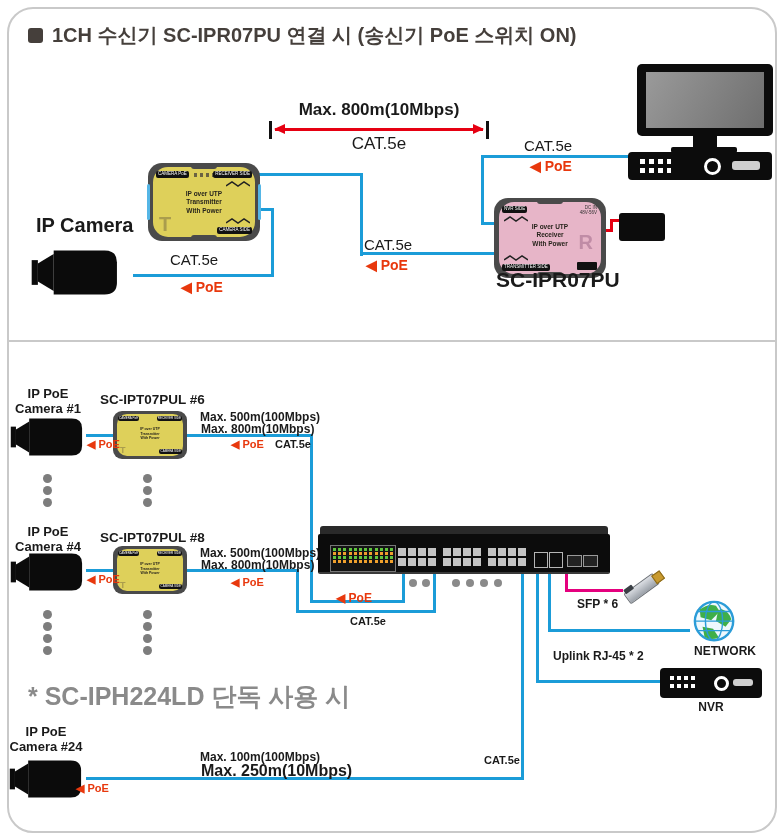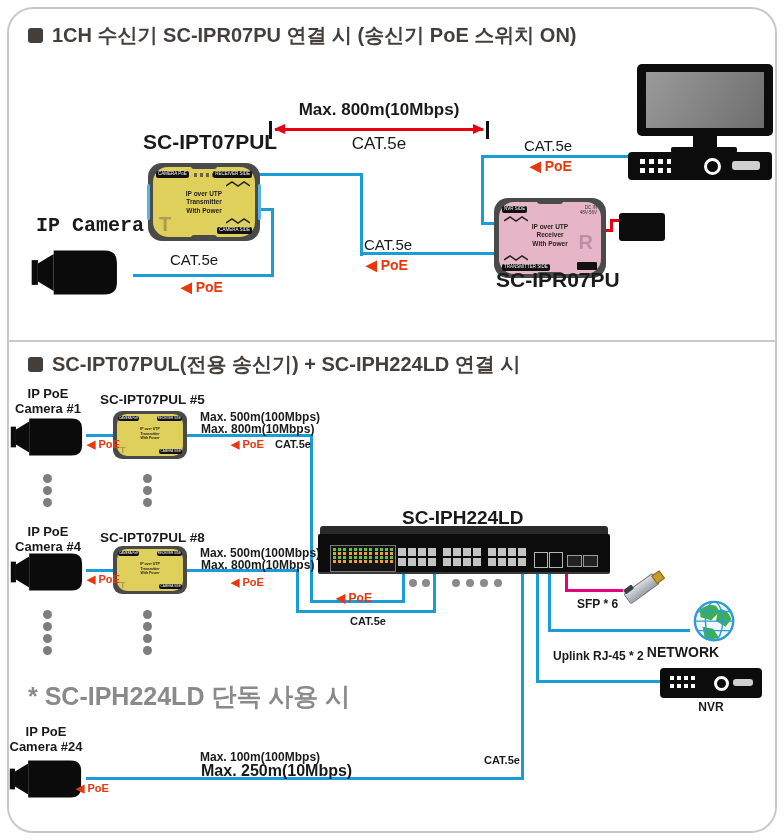--- a/index.html
+++ b/index.html
@@ -93,30 +93,29 @@
   <div class="lbl sb ctr" style="left:268px;top:100px;width:222px;font-size:17px;">Max. 800m(10Mbps)</div>
   <div class="lbl ctr" style="left:268px;top:134px;width:222px;font-size:17px;">CAT.5e</div>
 
   <div class="lbl" style="left:170px;top:251px;font-size:15px;">CAT.5e</div>
   <div class="lbl red sb" style="left:181px;top:279px;font-size:14px;">◀ PoE</div>
   <div class="lbl" style="left:364px;top:236px;font-size:15px;">CAT.5e</div>
   <div class="lbl red sb" style="left:366px;top:257px;font-size:14px;">◀ PoE</div>
   <div class="lbl" style="left:524px;top:137px;font-size:15px;">CAT.5e</div>
   <div class="lbl red sb" style="left:530px;top:158px;font-size:14px;">◀ PoE</div>
 
-  <div class="lbl sb" style="left:36px;top:214px;font-size:20px;font-family:Liberation Mono, monospace;">IP Camera</div>
+  <div class="lbl sb" style="left:36px;top:214px;font-size:20px;">IP Camera</div>
   <div class="cam abs" style="left:14px;top:245px;">
     <svg width="122" height="55" viewBox="0 0 130 80" fill="#0b0b0b">
         <rect x="2" y="22" width="9" height="36"></rect>
         <polygon points="11,27 34,13 34,67 11,53"></polygon>
         <path d="M34 8h74q18 0 18 17v30q0 17-18 17H34z"></path>
       </svg>
   </div>
 
-  <div class="lbl sb" style="left:143px;top:130px;font-size:21px;">SC-IPT07PUL</div>
   <div class="dev" style="left:148px;top:163px;width:112px;height:78px;">
     <div class="shell"></div>
     <div class="edge" style="left:-1px;top:21px;height:36px;"></div>
     <div class="edge" style="right:-1px;top:21px;height:36px;"></div>
     <div class="panel yellow"></div>
     <div class="tab" style="top:0;"></div>
     <div class="tab" style="bottom:0;"></div>
     <div class="chip" style="left:8px;top:8px;">CAMERA PoE</div>
     <div class="abs" style="left:46px;top:10px;width:22px;height:4px;background:repeating-linear-gradient(90deg,#6b6342 0 3px,transparent 3px 6px);"></div>
     <div class="chip" style="right:8px;top:8px;">RECEIVER SIDE</div>
@@ -163,24 +162,20 @@
     </div>
   <div class="blackbox" style="left:693px;top:136px;width:24px;height:12px;border-radius:0;"></div>
   <div class="blackbox" style="left:671px;top:147px;width:66px;height:6px;border-radius:2px;"></div>
   <div class="blackbox" style="left:628px;top:152px;width:144px;height:28px;">
     <div class="nvr-row" style="left:12px;top:7px;width:31px;"></div>
     <div class="nvr-row" style="left:12px;top:16px;width:31px;"></div>
     <div class="nvr-ring" style="left:76px;top:6px;width:11px;height:11px;"></div>
     <div class="nvr-slot" style="right:12px;top:9px;width:28px;height:9px;"></div>
   </div>
 
-  <div class="sec-title" style="left:28px;top:351px;">
-    <span class="bullet"></span>
-    <span>SC-IPT07PUL(전용 송신기) + SC-IPH224LD 연결 시</span>
-  </div>
 
   <div class="wire" style="left:86px;top:434px;width:29px;height:3px;"></div>
   <div class="wire" style="left:185px;top:434px;width:128px;height:3px;"></div>
   <div class="wire" style="left:310px;top:434px;width:3px;height:169px;"></div>
   <div class="wire" style="left:310px;top:600px;width:95px;height:3px;"></div>
   <div class="wire" style="left:402px;top:570px;width:3px;height:32px;"></div>
   <div class="wire" style="left:86px;top:569px;width:31px;height:3px;"></div>
   <div class="wire" style="left:185px;top:569px;width:113px;height:3px;"></div>
   <div class="wire" style="left:296px;top:569px;width:3px;height:44px;"></div>
   <div class="wire" style="left:296px;top:610px;width:140px;height:3px;"></div>
@@ -196,21 +191,21 @@
 
   <div class="lbl b pre ctr" style="left:4px;top:387px;width:88px;font-size:13px;line-height:1.15;">IP PoE
 Camera #1</div>
   <div class="cam abs" style="left:6px;top:414px;">
     <svg width="82" height="46" viewBox="0 0 130 80" fill="#0b0b0b">
         <rect x="2" y="22" width="9" height="36"></rect>
         <polygon points="11,27 34,13 34,67 11,53"></polygon>
         <path d="M34 8h74q18 0 18 17v30q0 17-18 17H34z"></path>
       </svg>
   </div>
-  <div class="lbl b" style="left:100px;top:392px;font-size:13.5px;">SC-IPT07PUL #5</div>
+  <div class="lbl b" style="left:100px;top:392px;font-size:13.5px;">SC-IPT07PUL #6</div>
   <div class="dev mini" style="left:113px;top:411px;width:74px;height:48px;">
     <div class="shell"></div>
     <div class="panel yellow"></div>
     <div class="chip" style="left:5px;top:5px;">CAMERA PoE</div>
     <div class="chip" style="right:5px;top:5px;">RECEIVER SIDE</div>
     <div class="devcenter" style="top:16px;">IP over UTP
 Transmitter
 With Power</div>
     <div class="devletter" style="left:7px;bottom:4px;color:#aa9d4d;">T</div>
     <div class="chip" style="right:5px;bottom:5px;">CAMERA SIDE</div>
@@ -258,21 +253,20 @@
   <div class="dot" style="left:43px;top:622px;"></div>
   <div class="dot" style="left:43px;top:634px;"></div>
   <div class="dot" style="left:43px;top:646px;"></div>
   <div class="dot" style="left:143px;top:610px;"></div>
   <div class="dot" style="left:143px;top:622px;"></div>
   <div class="dot" style="left:143px;top:634px;"></div>
   <div class="dot" style="left:143px;top:646px;"></div>
 
   <div class="lbl gray sb" style="left:28px;top:680px;font-size:25px;">* SC-IPH224LD 단독 사용 시</div>
 
-  <div class="lbl b" style="left:402px;top:507px;font-size:19px;">SC-IPH224LD</div>
   <div class="sw" style="left:318px;top:526px;width:292px;height:48px;">
     <div class="top"></div>
     <div class="body"></div>
     <div class="ledpanel">
       <div class="led-row" style="background:repeating-linear-gradient(90deg,#5ec53e 0 3px,transparent 3px 5.2px);"></div>
       <div class="led-row" style="background:repeating-linear-gradient(90deg,#f0a02c 0 3px,transparent 3px 5.2px);"></div>
       <div class="led-row" style="background:repeating-linear-gradient(90deg,#5ec53e 0 3px,transparent 3px 5.2px);"></div>
       <div class="led-row" style="background:repeating-linear-gradient(90deg,#f0a02c 0 3px,transparent 3px 5.2px);"></div>
     </div>
     <div class="pgroup" style="left:80px;">
@@ -315,21 +309,21 @@
       <circle cx="31" cy="22" r="20" fill="#eef8fd" stroke="#2b9cd8" stroke-width="2.5"></circle>
       <path fill="#3faf49" d="M16 10q9-7 17-4l4 6-9 9-11-3z"></path>
       <path fill="#3faf49" d="M38 9q9 3 11 11l-6 8-10-6 2-10z"></path>
       <path fill="#3faf49" d="M19 28l11 2 6 9q-9 4-15-1z"></path>
       <ellipse cx="31" cy="22" rx="9" ry="20" fill="none" stroke="#2b9cd8" stroke-width="1.4"></ellipse>
       <line x1="11" y1="22" x2="51" y2="22" stroke="#2b9cd8" stroke-width="1.4"></line>
       <line x1="14" y1="12" x2="48" y2="12" stroke="#2b9cd8" stroke-width="1.4"></line>
       <line x1="14" y1="32" x2="48" y2="32" stroke="#2b9cd8" stroke-width="1.4"></line>
     </svg>
   </div>
-  <div class="lbl b ctr" style="left:644px;top:644px;width:78px;font-size:14px;">NETWORK</div>
+  <div class="lbl b ctr" style="left:686px;top:644px;width:78px;font-size:12px;">NETWORK</div>
 
   <div class="lbl b" style="left:553px;top:649px;font-size:12px;">Uplink RJ-45 * 2</div>
 
   <div class="blackbox" style="left:660px;top:668px;width:102px;height:30px;">
     <div class="nvr-row" style="left:10px;top:8px;width:26px;height:4px;background:repeating-linear-gradient(90deg,#fff 0 4px,transparent 4px 7px);"></div>
     <div class="nvr-row" style="left:10px;top:16px;width:26px;height:4px;background:repeating-linear-gradient(90deg,#fff 0 4px,transparent 4px 7px);"></div>
     <div class="nvr-ring" style="left:54px;top:8px;width:9px;height:9px;"></div>
     <div class="nvr-slot" style="right:9px;top:11px;width:20px;height:7px;"></div>
   </div>
   <div class="lbl b ctr" style="left:660px;top:700px;width:102px;font-size:12px;">NVR</div>

